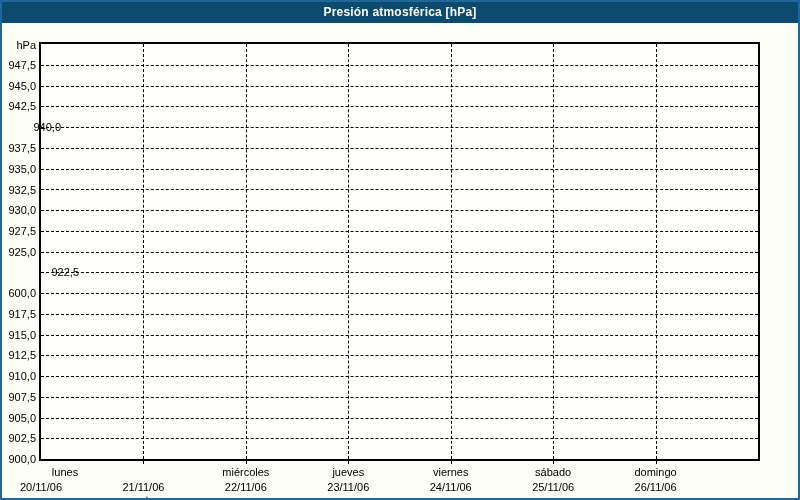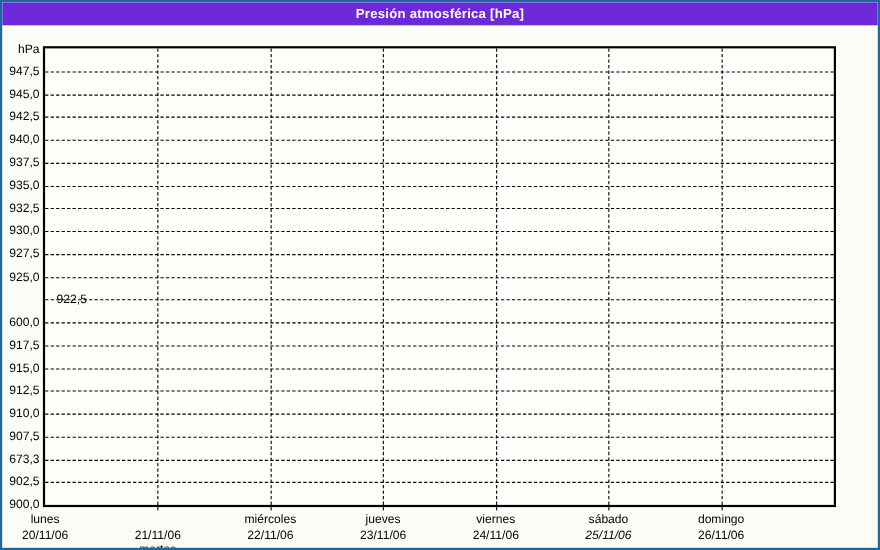--- a/index.html
+++ b/index.html
@@ -58,21 +58,21 @@
     font-size: 11px; line-height: 12px;
     transform: translateX(-50%);
     white-space: nowrap;
     text-align: center;
   }
 </style>
 </head>
 <body>
 
 <div class="frame" style="border-color: rgb(31, 104, 156); background: rgb(252, 253, 247);">
-  <div class="titlebar" style="background: #6d28d9; color: rgb(255, 255, 255);">Presión atmosférica [hPa]</div>
+  <div class="titlebar" style="background: #0c4a6e; color: rgb(255, 255, 255);">Presión atmosférica [hPa]</div>
 
   <div class="yunit">hPa</div>
 
   <div class="plot" style="background: rgb(254, 254, 250);">
       <div class="gridline-h" style="top: 20.75px;"></div>
       <div class="gridline-h" style="top: 41.5px;"></div>
       <div class="gridline-h" style="top: 62.25px;"></div>
       <div class="gridline-h" style="top: 83px;"></div>
       <div class="gridline-h" style="top: 103.75px;"></div>
       <div class="gridline-h" style="top: 124.5px;"></div>
@@ -92,50 +92,50 @@
       <div class="gridline-v" style="left: 102.429px;"></div>
       <div class="gridline-v" style="left: 204.857px;"></div>
       <div class="gridline-v" style="left: 307.286px;"></div>
       <div class="gridline-v" style="left: 409.714px;"></div>
       <div class="gridline-v" style="left: 512.143px;"></div>
       <div class="gridline-v" style="left: 614.571px;"></div>
     </div>
 <div class="ytick" style="top: 56.75px;">947,5</div>
     <div class="ytick" style="top: 77.5px;">945,0</div>
     <div class="ytick" style="top: 98.25px;">942,5</div>
-    <div class="ytick" style="top: 119px;">940,0</div>
+    <div class="ytick" style="top: 119px; margin-left: 25px;">940,0</div>
     <div class="ytick" style="top: 139.75px;">937,5</div>
     <div class="ytick" style="top: 160.5px;">935,0</div>
     <div class="ytick" style="top: 182px;">932,5</div>
     <div class="ytick" style="top: 202px;">930,0</div>
     <div class="ytick" style="top: 222.75px;">927,5</div>
     <div class="ytick" style="top: 243.5px;">925,0</div>
     <div class="ytick" style="top: 264.25px; margin-left: 43px;">922,5</div>
     <div class="ytick" style="top: 285px;">600,0</div>
     <div class="ytick" style="top: 305.75px;">917,5</div>
     <div class="ytick" style="top: 326.5px;">915,0</div>
     <div class="ytick" style="top: 347.25px;">912,5</div>
     <div class="ytick" style="top: 368px;">910,0</div>
     <div class="ytick" style="top: 388.75px;">907,5</div>
-    <div class="ytick" style="top: 409.5px;">673,3</div>
+    <div class="ytick" style="top: 409.5px;">905,0</div>
     <div class="ytick" style="top: 430.25px;">902,5</div>
     <div class="ytick" style="top: 451px;">900,0</div>
-    <div class="xlab" style="left: 39px; top: 464px;">lunes</div>
+    <div class="xlab" style="left: 39px; top: 464px; padding-left: 48px;">lunes</div>
     <div class="xlab" style="left: 39px; top: 479px;">20/11/06</div>
     <div class="axis-tick-bottom" style="left: 141.429px;"></div>
     <div class="xlab" style="left: 141.429px; top: 464px; margin-top: 28px;">martes</div>
     <div class="xlab" style="left: 141.429px; top: 479px;">21/11/06</div>
     <div class="axis-tick-bottom" style="left: 243.857px;"></div>
     <div class="xlab" style="left: 243.857px; top: 464px;">miércoles</div>
     <div class="xlab" style="left: 243.857px; top: 479px;">22/11/06</div>
     <div class="axis-tick-bottom" style="left: 346.286px;"></div>
     <div class="xlab" style="left: 346.286px; top: 464px;">jueves</div>
     <div class="xlab" style="left: 346.286px; top: 479px;">23/11/06</div>
     <div class="axis-tick-bottom" style="left: 448.714px;"></div>
     <div class="xlab" style="left: 448.714px; top: 464px;">viernes</div>
     <div class="xlab" style="left: 448.714px; top: 479px;">24/11/06</div>
     <div class="axis-tick-bottom" style="left: 551.143px;"></div>
     <div class="xlab" style="left: 551.143px; top: 464px;">sábado</div>
-    <div class="xlab" style="left: 551.143px; top: 479px; font-style: italic;">25/11/06</div>
+    <div class="xlab" style="left: 551.143px; top: 479px;">25/11/06</div>
     <div class="axis-tick-bottom" style="left: 653.571px;"></div>
     <div class="xlab" style="left: 653.571px; top: 464px;">domingo</div>
     <div class="xlab" style="left: 653.571px; top: 479px;">26/11/06</div>
   </div>
 
 </body></html>

